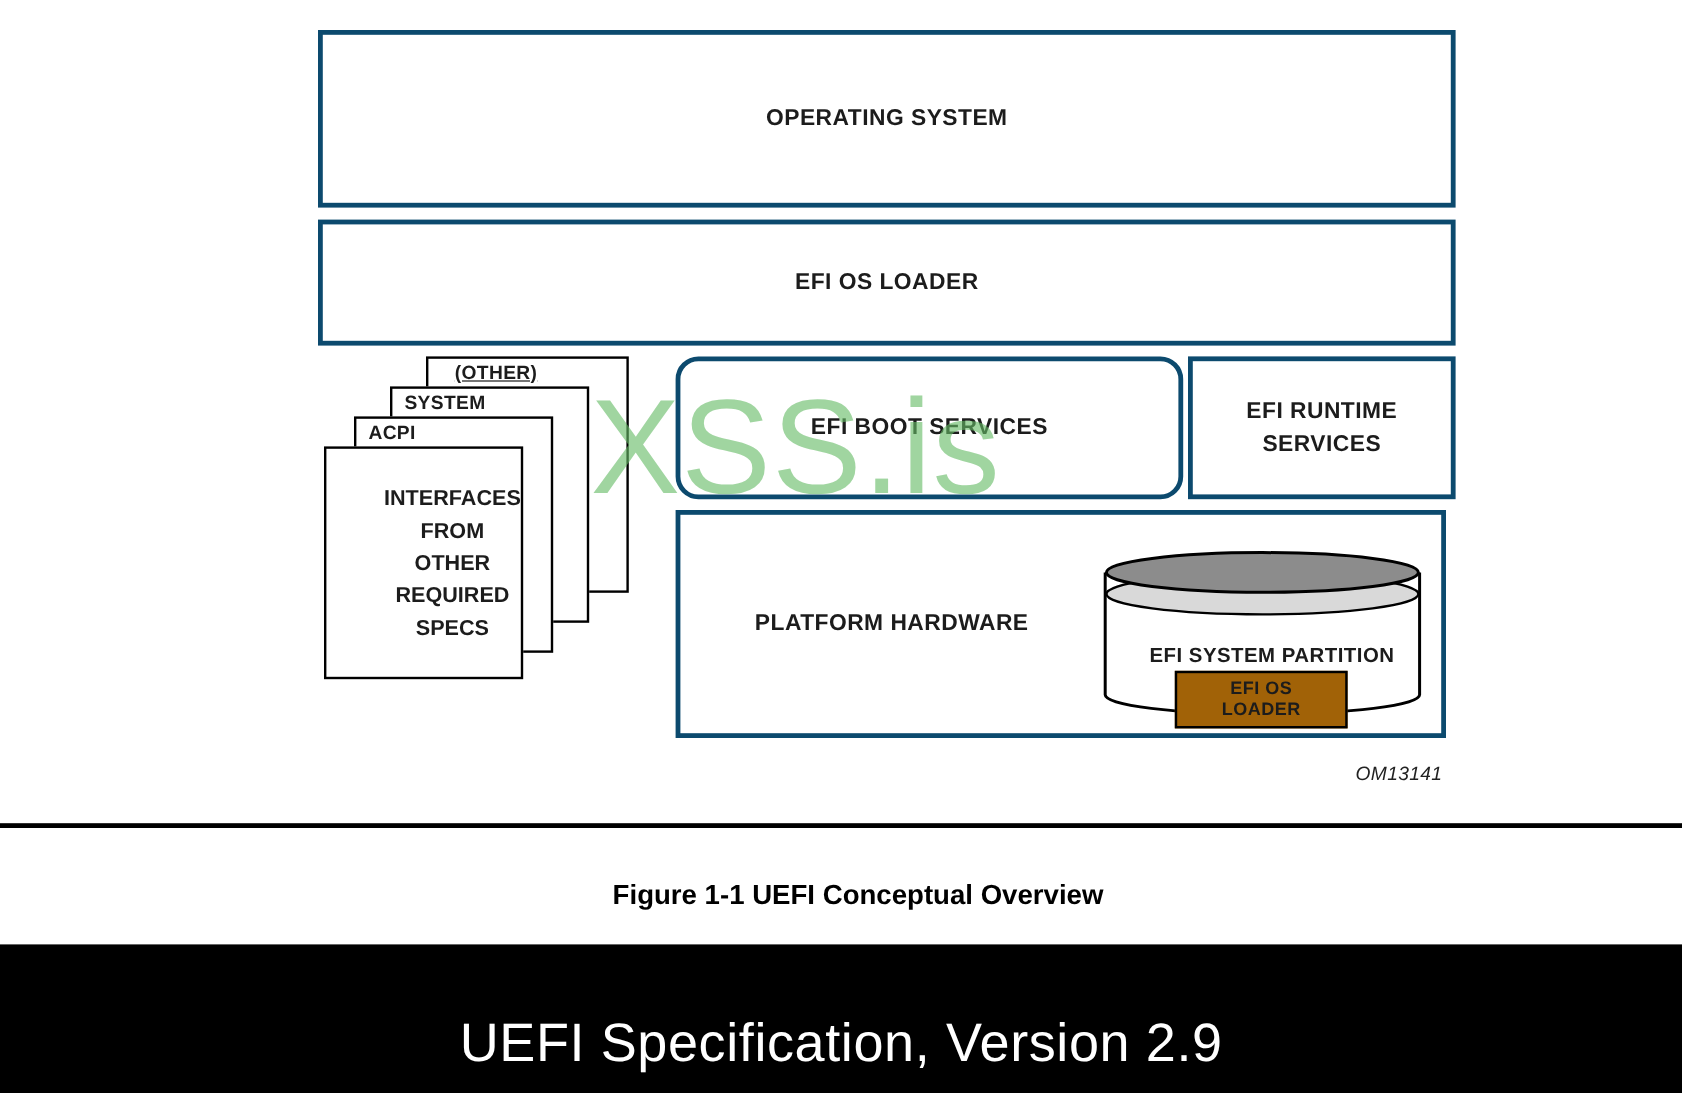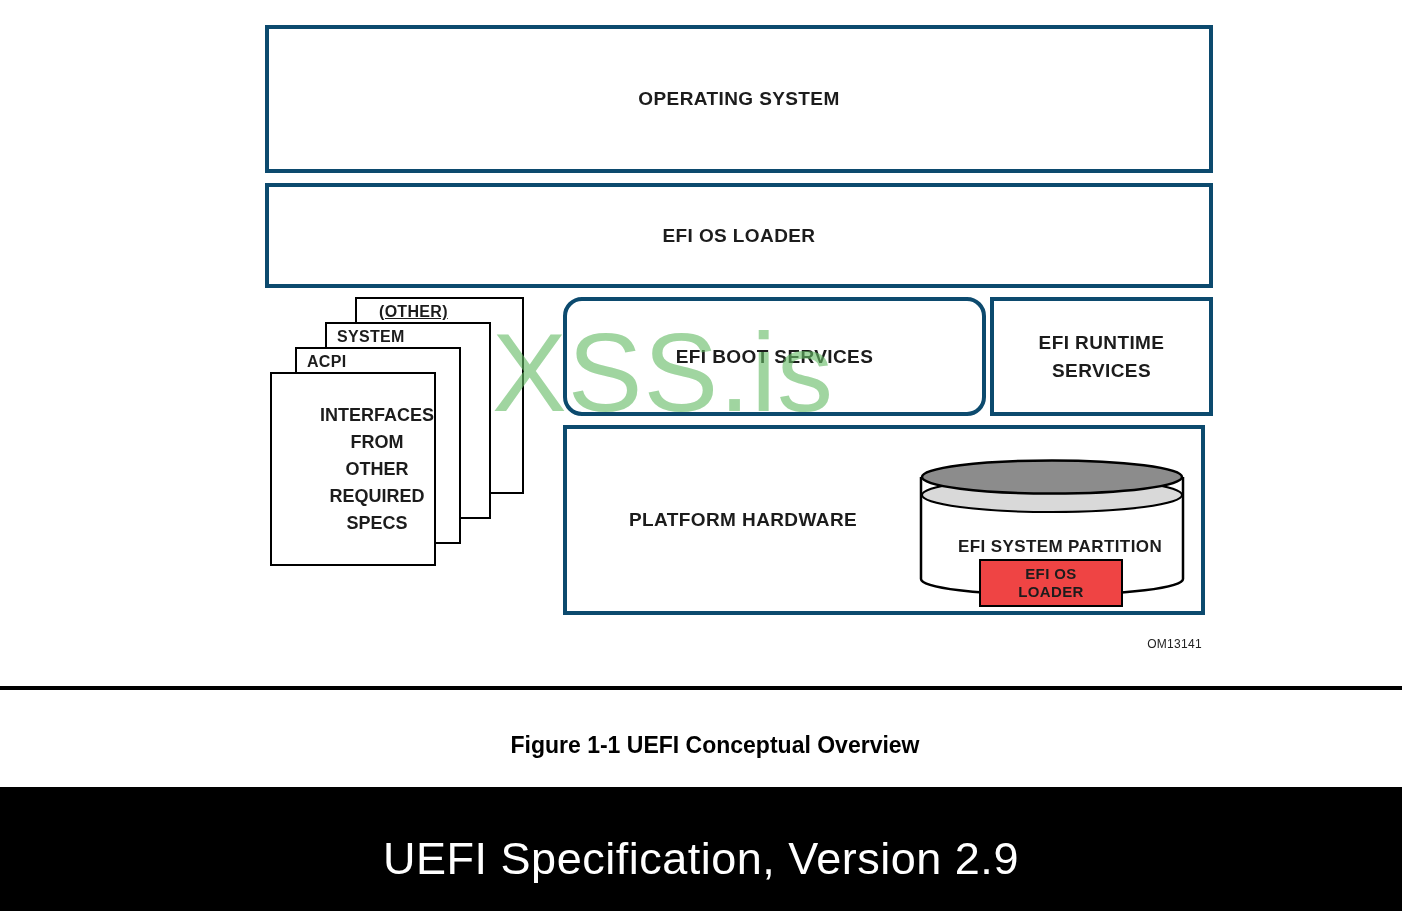--- a/index.html
+++ b/index.html
@@ -31,39 +31,39 @@
                  display:flex; align-items:center; justify-content:flex-end;
                  text-align:center; font-size:18px; line-height:1.5; }
   .card-label  { font-size:16px; padding:4px 0 0 10px; letter-spacing:0.3px; }
   .card-other .card-label { padding-left:22px;text-decoration:underline; }
 
   .cylinder { position:absolute; left:352px; top:30px; width:266px; height:140px; z-index:2; }
   .cylinder svg { position:absolute; left:0; top:0; display:block; }
   .esp-label { position:absolute; left:16px; right:0; top:78px; text-align:center;
                font-weight:bold; font-size:17px; color:#1c1c1c; }
   .esp-loader-box { position:absolute; left:60px; top:100px; width:140px; height:44px;
-               border:2px solid #000; background:#ef4444; z-index:3;
+               border:2px solid #000; background:#a16207; z-index:3;
                display:flex; align-items:center; justify-content:center;
                text-align:center; font-weight:bold; font-size:15px; line-height:1.2; }
 
-  .om-code { position:absolute; top:637px; right:200px; font-size:12px;
-             color:#222; letter-spacing:0.3px; }
+  .om-code { position:absolute; top:637px; right:200px; font-size:16px;
+             color:#222; letter-spacing:0.3px;font-style:italic; }
 
   .watermark { position:absolute; left:492px; top:308px; z-index:10;
                font-size:112px; font-weight:normal; letter-spacing:1px;
                color:rgba(102,187,102,0.62); pointer-events:none; }
 
   .divider { position:absolute; left:0; top:686px; width:1402px; height:4px; background:#000; }
 
   .caption { position:absolute; left:0; top:732px; width:1402px; box-sizing:border-box;
              padding-left:28px; text-align:center; font-weight:bold; font-size:23px; color:#000; }
 
   .footer { position:absolute; left:0; top:787px; width:1402px; height:124px; box-sizing:border-box;
             background:#000; color:#fff; display:flex; align-items:flex-end; justify-content:center;
-            font-size:45px; padding-bottom:26px; font-weight:400; letter-spacing:0.5px; }
+            font-size:45px; padding-bottom:16px; font-weight:400; letter-spacing:0.5px; }
 </style>
 </head>
 <body>
 
 <div>
 
   <div class="box os-box">
     <span>OPERATING SYSTEM</span>
   </div>
 

